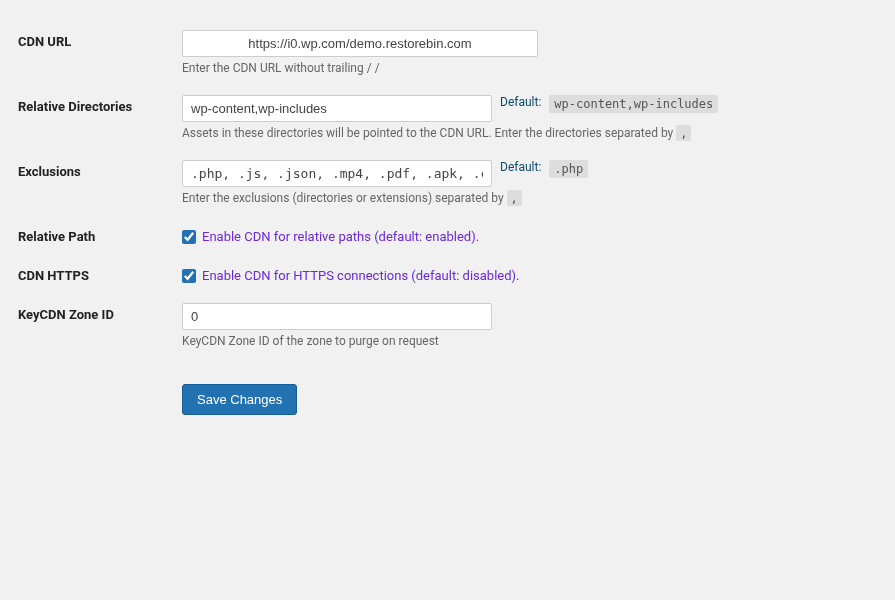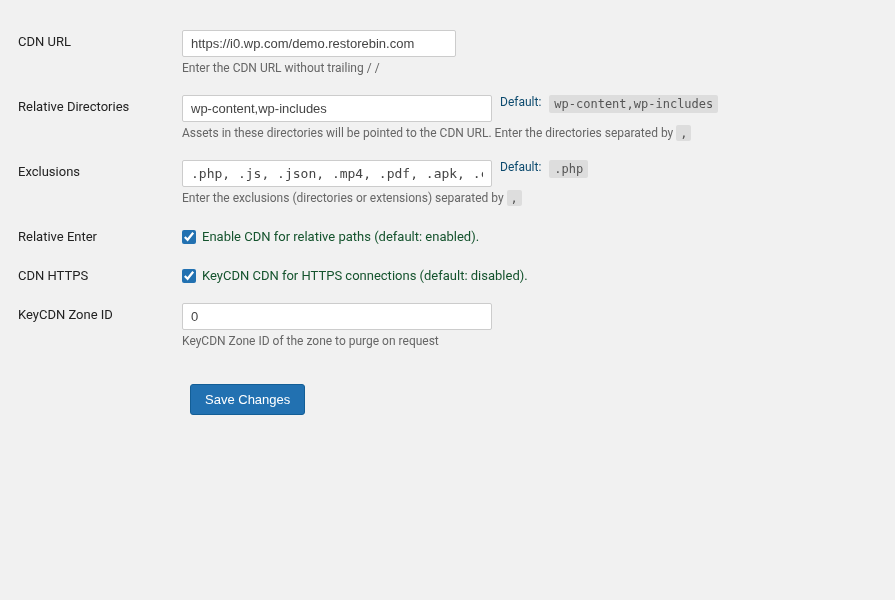--- a/index.html
+++ b/index.html
@@ -16,40 +16,41 @@
       width: 100%;
       border-collapse: collapse;
       background: #f1f1f1;
     }
     .settings-table tr td {
       padding: 10px 8px 10px 8px;
       vertical-align: top;
     }
     .settings-table tr td:first-child {
       width: 160px;
-      font-weight: 400;
+      font-weight: 700;
       font-size: 13px;
       color: #222;
       padding-top: 14px;
       white-space: nowrap;
     }
     .settings-table tr td:last-child {
       padding-left: 12px;
     }
     input[type="text"] {
       border: 1px solid #ccc;
       background: #fff;
       padding: 5px 8px;
       font-size: 13px;
       color: #444;
       border-radius: 2px;
       outline: none;
     }
     .cdn-url-input {
-      width: 274px;
+      width: 356px;
+      text-align: center;
     }
     .directories-input {
       width: 310px;
     }
     .exclusions-input {
       width: 310px;
     }
     .api-key-input {
       width: 310px;
     }
@@ -85,32 +86,31 @@
       gap: 6px;
       margin-top: 4px;
     }
     .checkbox-row input[type="checkbox"] {
       width: 14px;
       height: 14px;
       accent-color: #2271b1;
     }
     .checkbox-row label {
       font-size: 13px;
-      color: #14532d;
+      color: #6d28d9;
     }
     .save-btn {
       background: #2271b1;
       color: #fff;
       border: 1px solid #135e96;
       border-radius: 3px;
       padding: 7px 14px;
       font-size: 13px;
       cursor: pointer;
       margin-top: 16px;
-      margin-left: 8px;
     }
     .comma-badge {
       background: #ddd;
       padding: 1px 4px;
       border-radius: 2px;
       font-size: 12px;
       color: #555;
       font-family: monospace;
     }
     .exclusions-value {
@@ -159,35 +159,35 @@
         <span class="default-badge">.php</span>
       </div>
       <div class="help-text">
         <span>Enter the exclusions (directories or extensions) separated by</span>
         <span class="comma-badge">,</span>
       </div>
     </td>
   </tr>
 
   <tr>
-    <td>Relative Enter</td>
+    <td>Relative Path</td>
     <td>
       <div class="checkbox-row">
         <input type="checkbox" id="relative-path-cb" checked="" style="">
         <label for="relative-path-cb">Enable CDN for relative paths (default: enabled).</label>
       </div>
     </td>
   </tr>
 
   <tr>
     <td>CDN HTTPS</td>
     <td>
       <div class="checkbox-row">
         <input type="checkbox" id="cdn-https-cb" checked="" style="">
-        <label for="cdn-https-cb">KeyCDN CDN for HTTPS connections (default: disabled).</label>
+        <label for="cdn-https-cb">Enable CDN for HTTPS connections (default: disabled).</label>
       </div>
     </td>
   </tr>
 
 
   <tr>
     <td>KeyCDN Zone ID</td>
     <td>
       <input type="text" class="zone-id-input" value="0" style="">
       <div class="help-text">KeyCDN Zone ID of the zone to purge on request</div>

